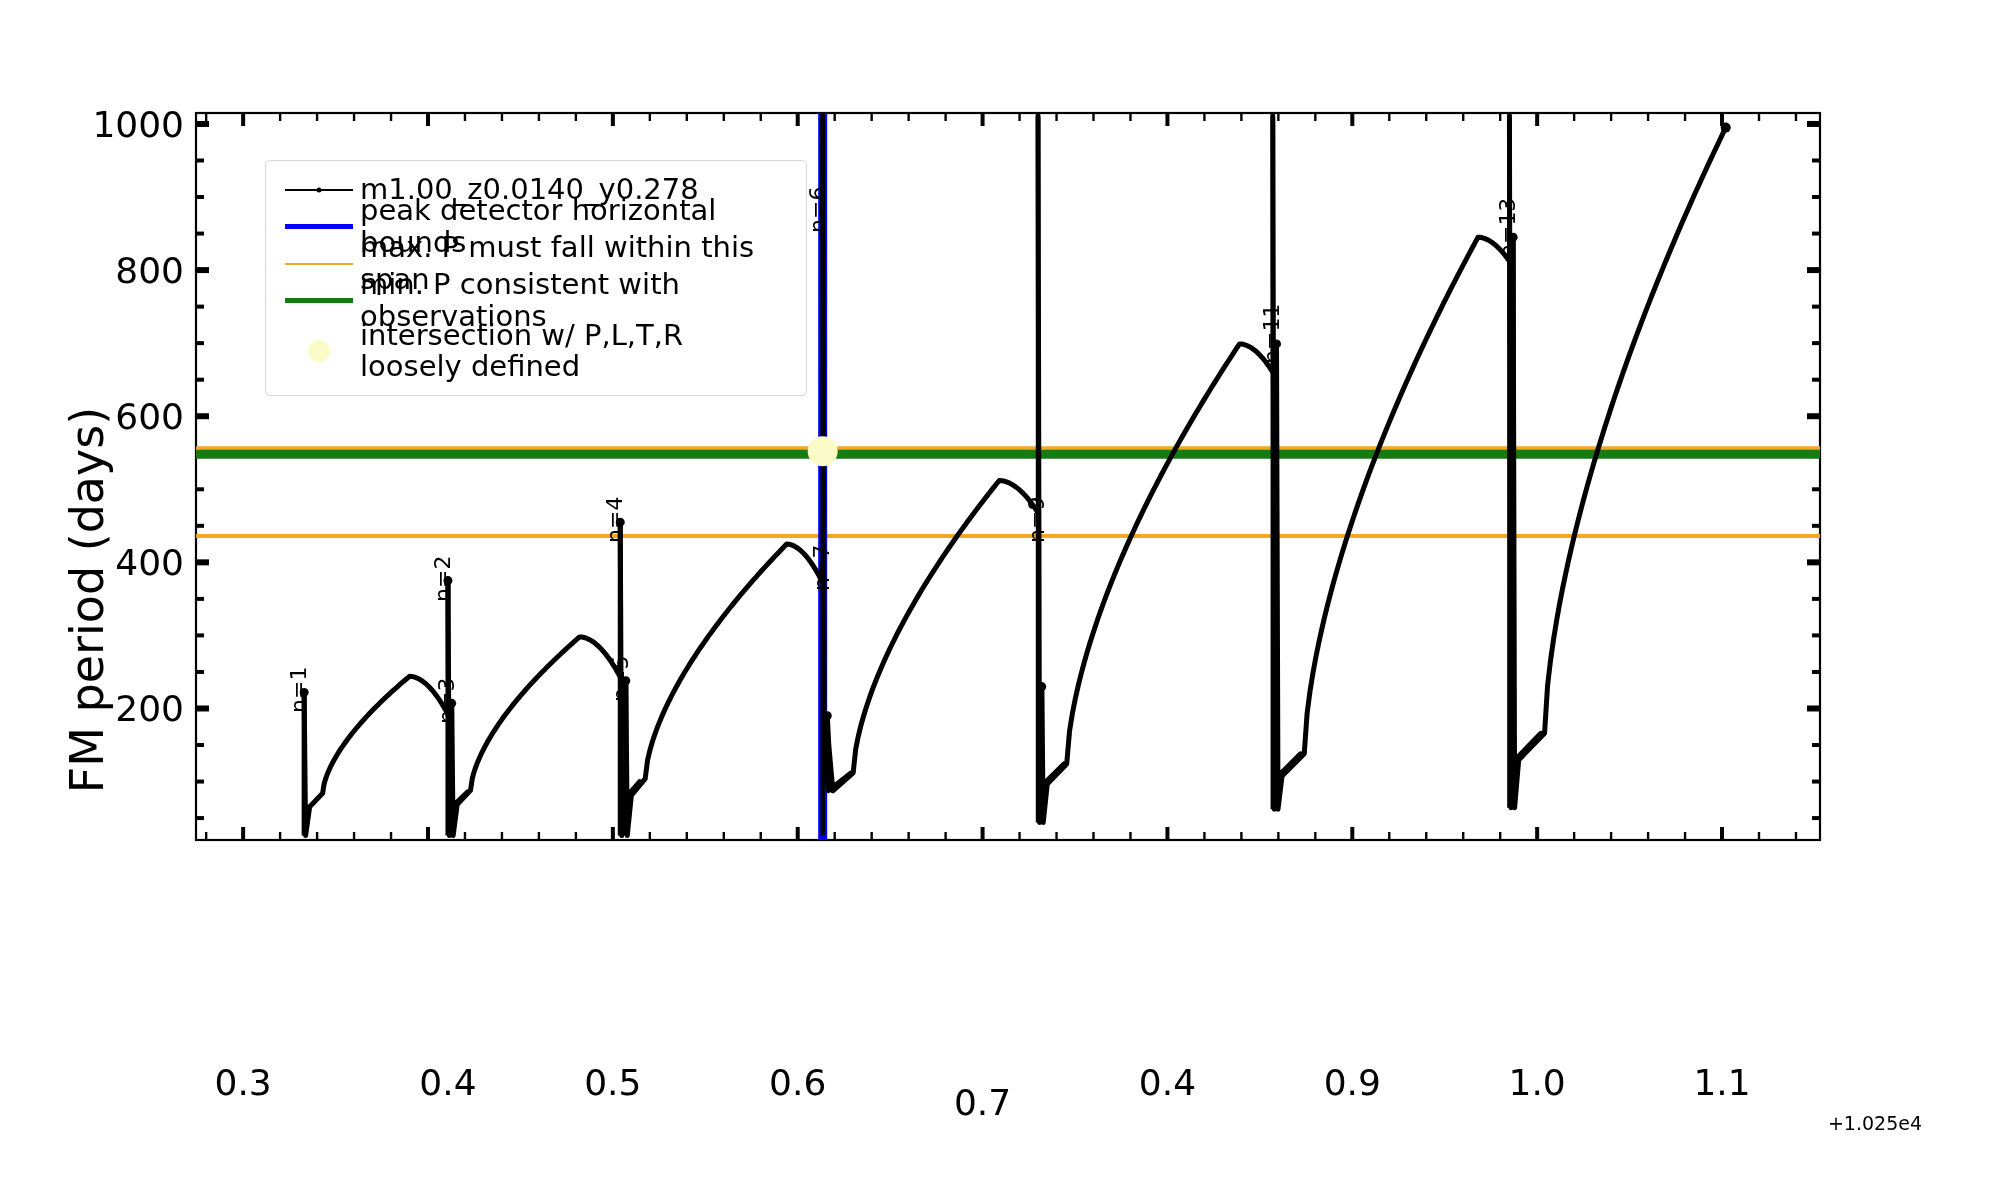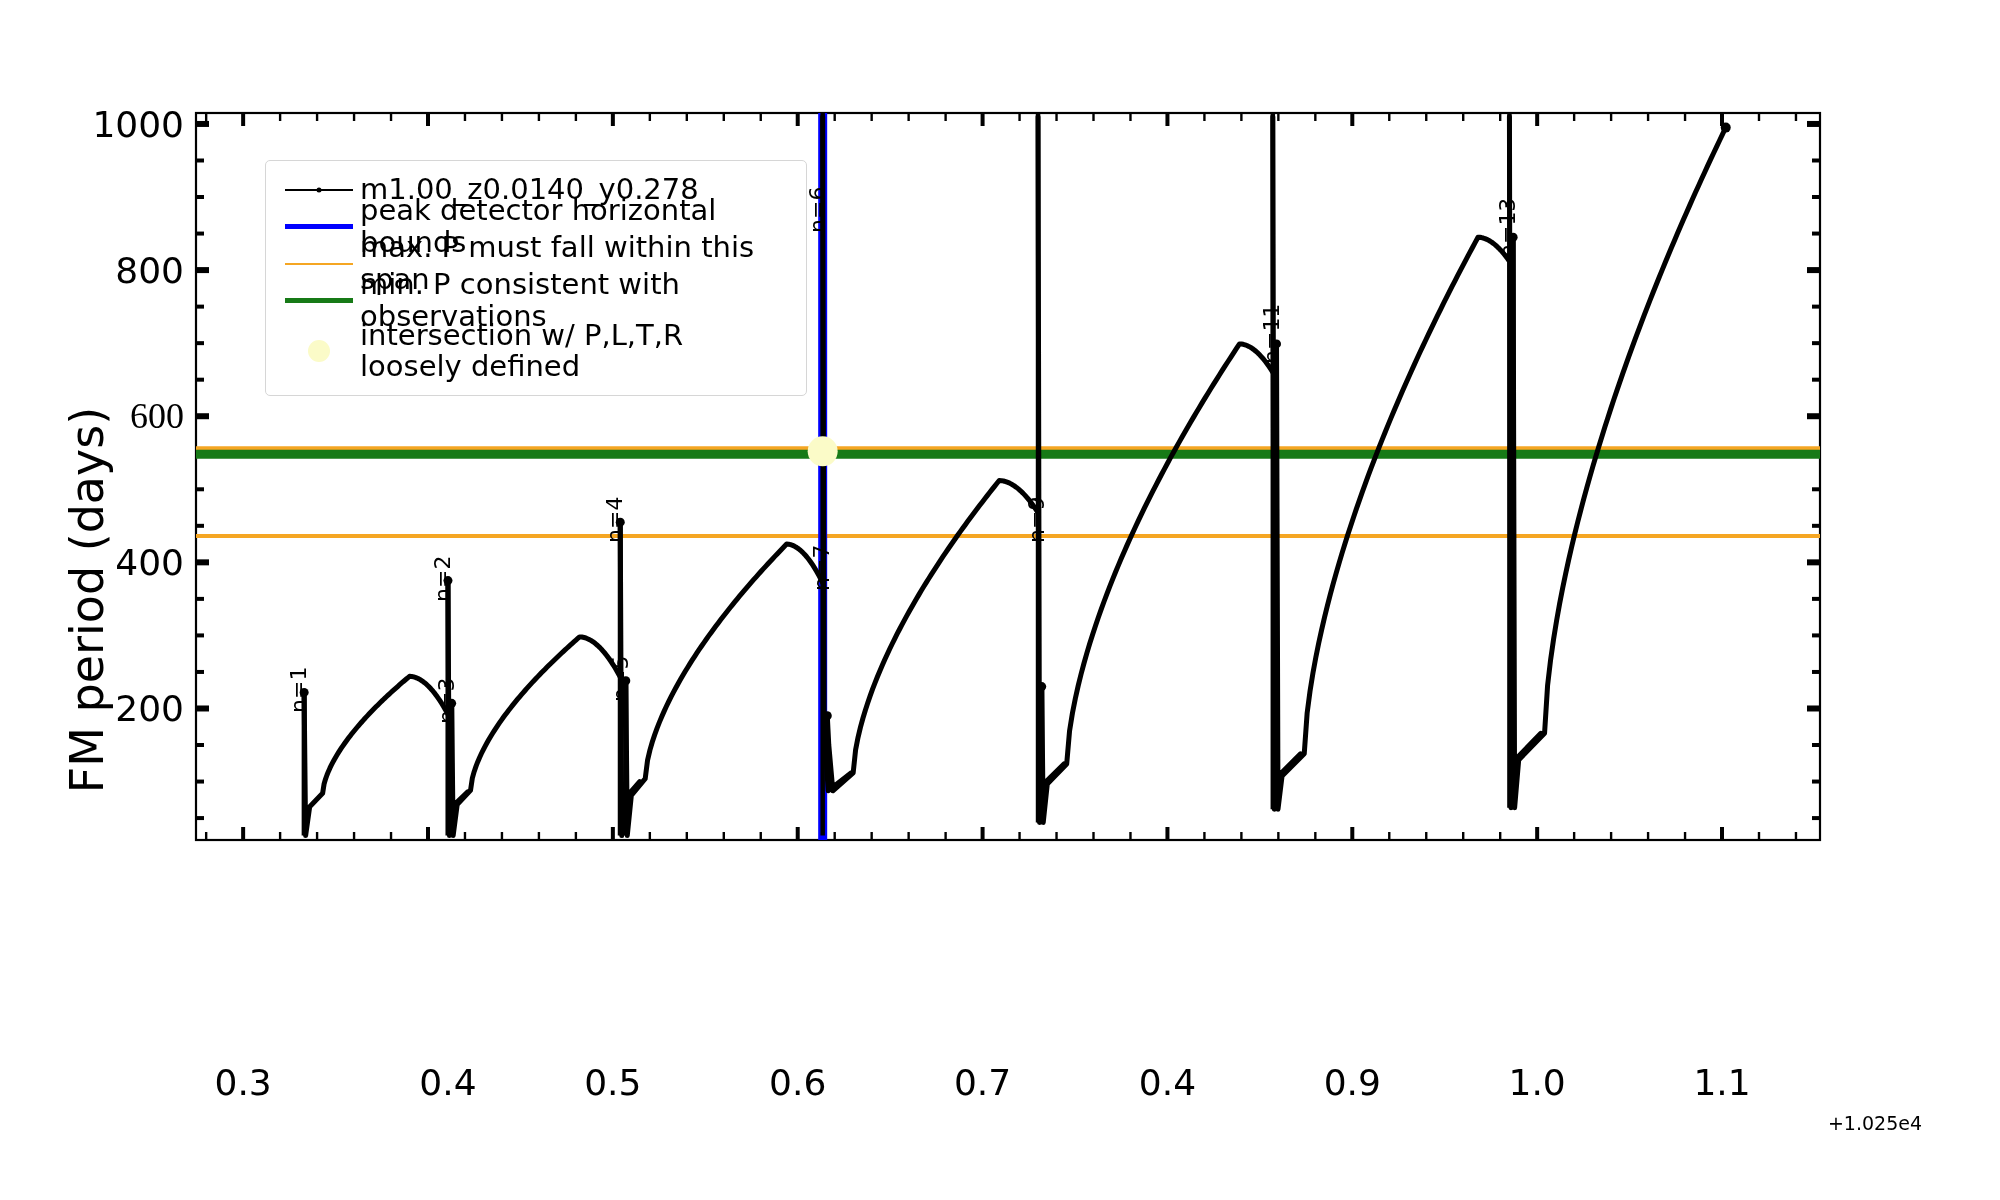--- a/index.html
+++ b/index.html
@@ -314,30 +314,30 @@
   <div class="ylabel">
     <span>FM period (days)</span>
   </div>
 
 
   <div class="offset-text">+1.025e4</div>
 
   <div id="ytick-labels">
       <div class="tick-label-y" style="left: 44px; top: 708.482px;">200</div>
       <div class="tick-label-y" style="left: 44px; top: 562.352px;">400</div>
-      <div class="tick-label-y" style="left: 44px; top: 416.221px; font-family: Liberation Serif, serif;">600</div>
+      <div class="tick-label-y" style="left: 44px; top: 416.221px;">600</div>
       <div class="tick-label-y" style="left: 44px; top: 270.09px;">800</div>
       <div class="tick-label-y" style="left: 44px; top: 123.96px;">1000</div>
     </div>
   <div id="xtick-labels">
       <div class="tick-label-x" style="left: 243.139px;">0.3</div>
       <div class="tick-label-x" style="left: 448px;">0.4</div>
       <div class="tick-label-x" style="left: 612.861px;">0.5</div>
       <div class="tick-label-x" style="left: 797.721px;">0.6</div>
-      <div class="tick-label-x" style="left: 982.582px;">0.7</div>
+      <div class="tick-label-x" style="left: 982.582px; margin-top: 20px;">0.7</div>
       <div class="tick-label-x" style="left: 1167.44px;">0.4</div>
       <div class="tick-label-x" style="left: 1352.3px;">0.9</div>
       <div class="tick-label-x" style="left: 1537.16px;">1.0</div>
       <div class="tick-label-x" style="left: 1722.02px;">1.1</div>
     </div>
   <div id="n-annotations">
       <div class="nlabel" style="left: 311.143px; top: 688.408px; transform: rotate(-90deg);">n=1</div>
       <div class="nlabel" style="left: 454.965px; top: 576.618px; transform: rotate(-90deg);">n=2</div>
       <div class="nlabel" style="left: 458.662px; top: 699.368px; transform: rotate(-90deg);">n=3</div>
       <div class="nlabel" style="left: 627.255px; top: 518.166px; transform: rotate(-90deg);">n=4</div>

